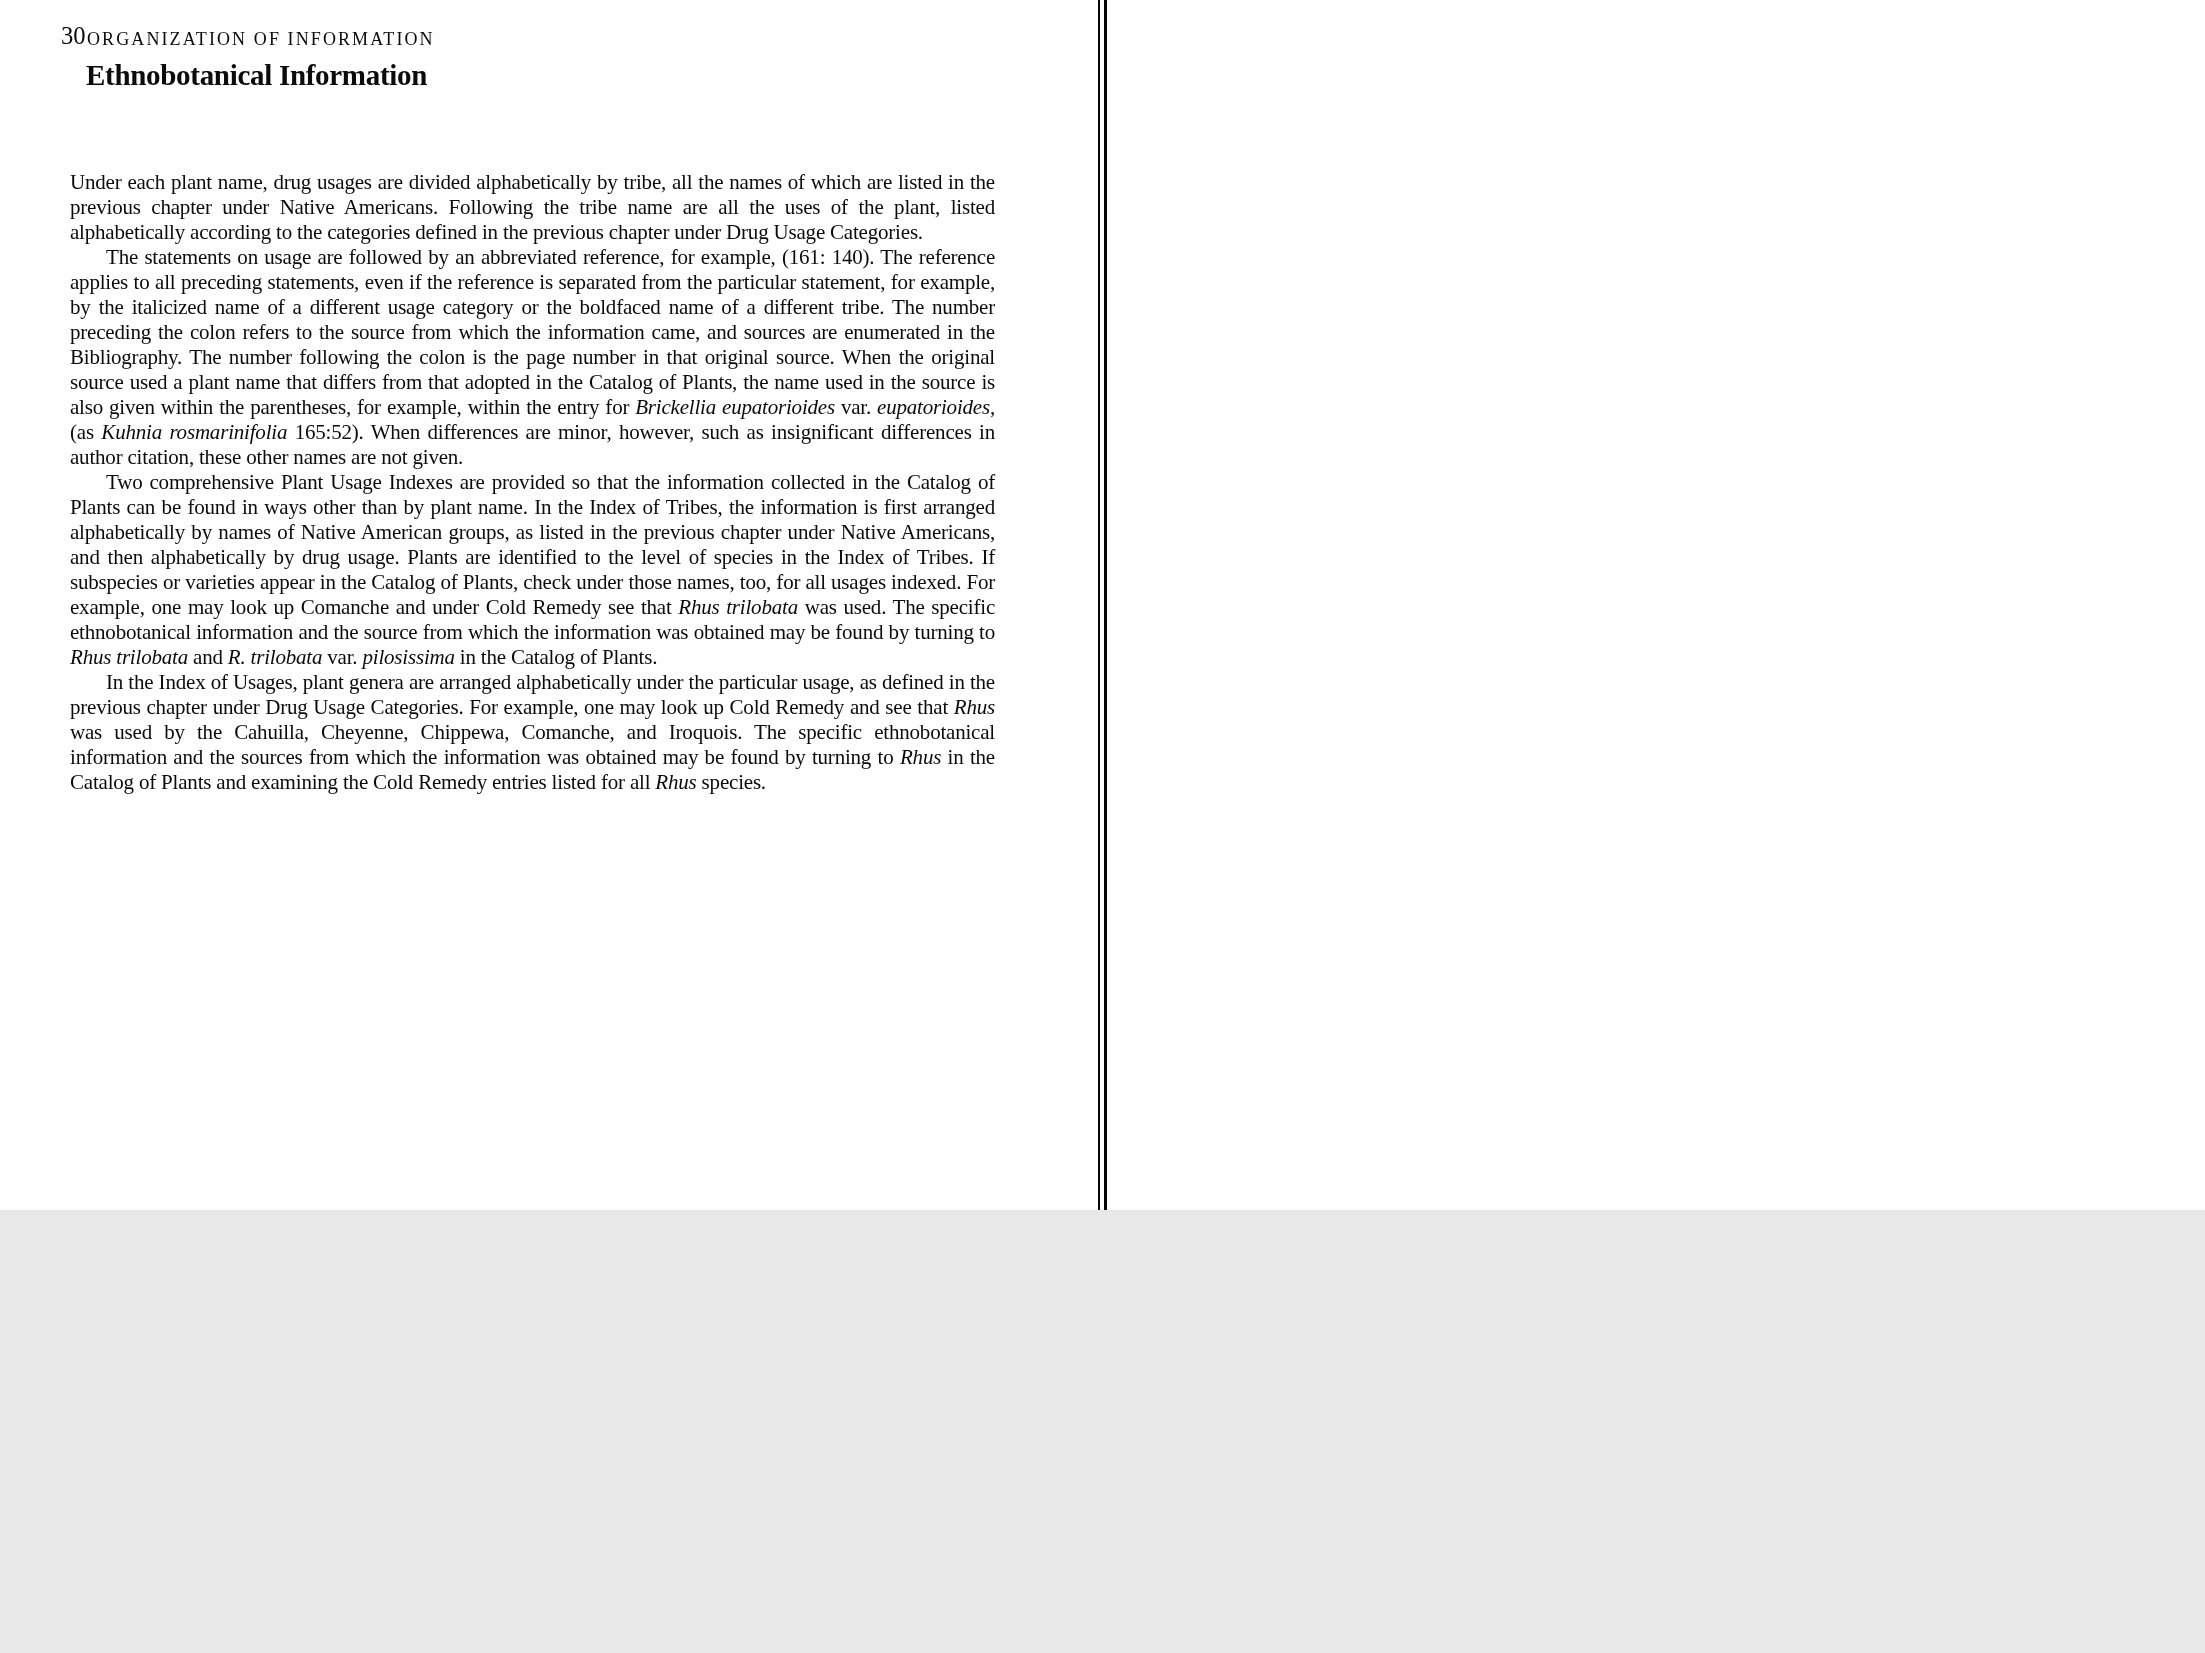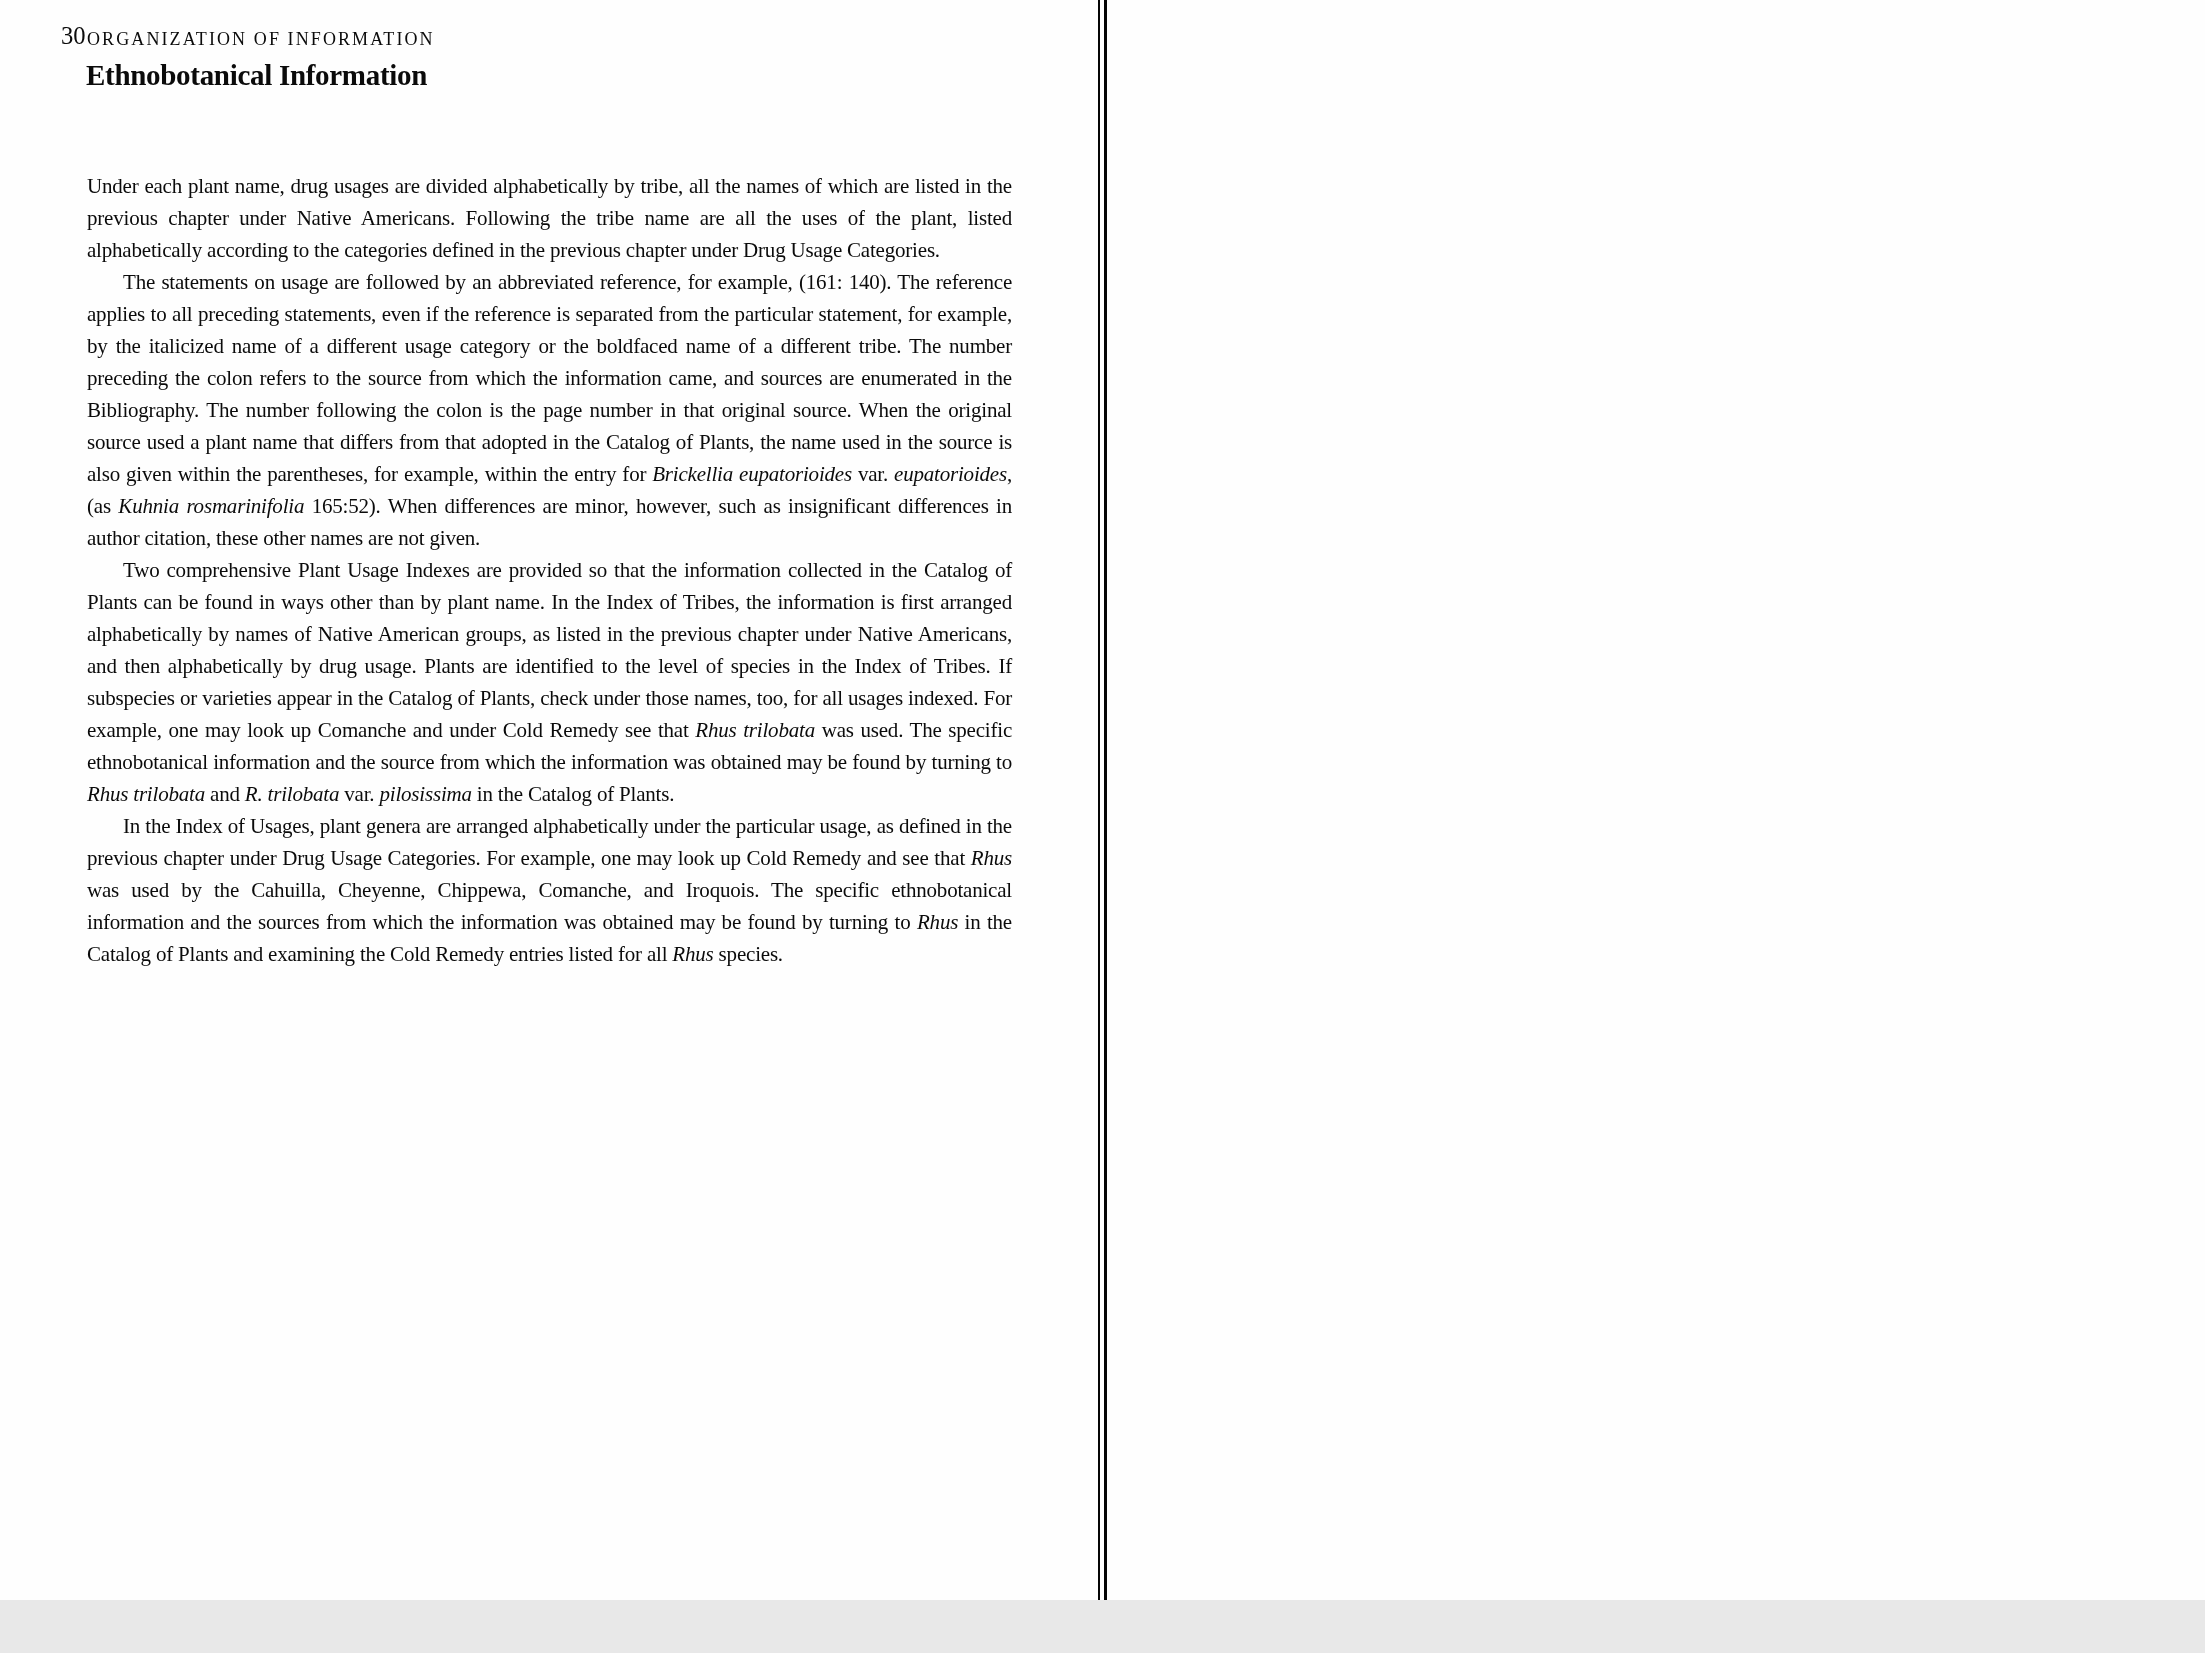--- a/index.html
+++ b/index.html
@@ -1,28 +1,28 @@
 <!DOCTYPE html>
 <html style="font-size:13.6px"><head>
 <meta charset="utf-8">
 <style>
   html,body{margin:0;padding:0;background:#e8e8e8;}
-  #spread{position:relative;width:2205px;height:1600px;background:#000000;overflow:hidden;
+  #spread{position:relative;width:2205px;height:1210px;background:#000000;overflow:hidden;
           font-family:"Liberation Serif","DejaVu Serif",serif;color:#0b0b0b;}
   .page{position:absolute;top:0;height:1654px;background:#fefefe;}
   #page-left{left:0;width:1098px;}
   #page-right{left:1107px;width:1098px;}
   #gutter{position:absolute;left:1098px;top:0;width:8.5px;height:1654px;box-sizing:border-box;
           border-left:2.5px solid #050505;border-right:3.4px solid #050505;background:#fff;}
   
   .lp-pagenum{position:absolute;left:61px;top:22px;font-size:24.6px;}
   .lp-runhead{position:absolute;left:87px;top:29px;width:923px;text-align:left;
               font-size:18px;letter-spacing:2.1px;}
   .lp-heading{position:absolute;left:86px;top:59px;font-size:29px;font-weight:bold;letter-spacing:-0.3px;}
-  .lp-body{position:absolute;left:87px;top:170px;width:925px;font-size:21px;line-height:32px;
+  .lp-body{position:absolute;left:70px;top:170px;width:925px;font-size:21px;line-height:25px;
            text-align:justify;letter-spacing:-0.2px;}
   .lp-body p{margin:0;}
   .lp-body p.ind{text-indent:36px;}
   .i{font-style:italic;}
 </style>
 </head>
 <body>
 
 <div id="spread">
 

